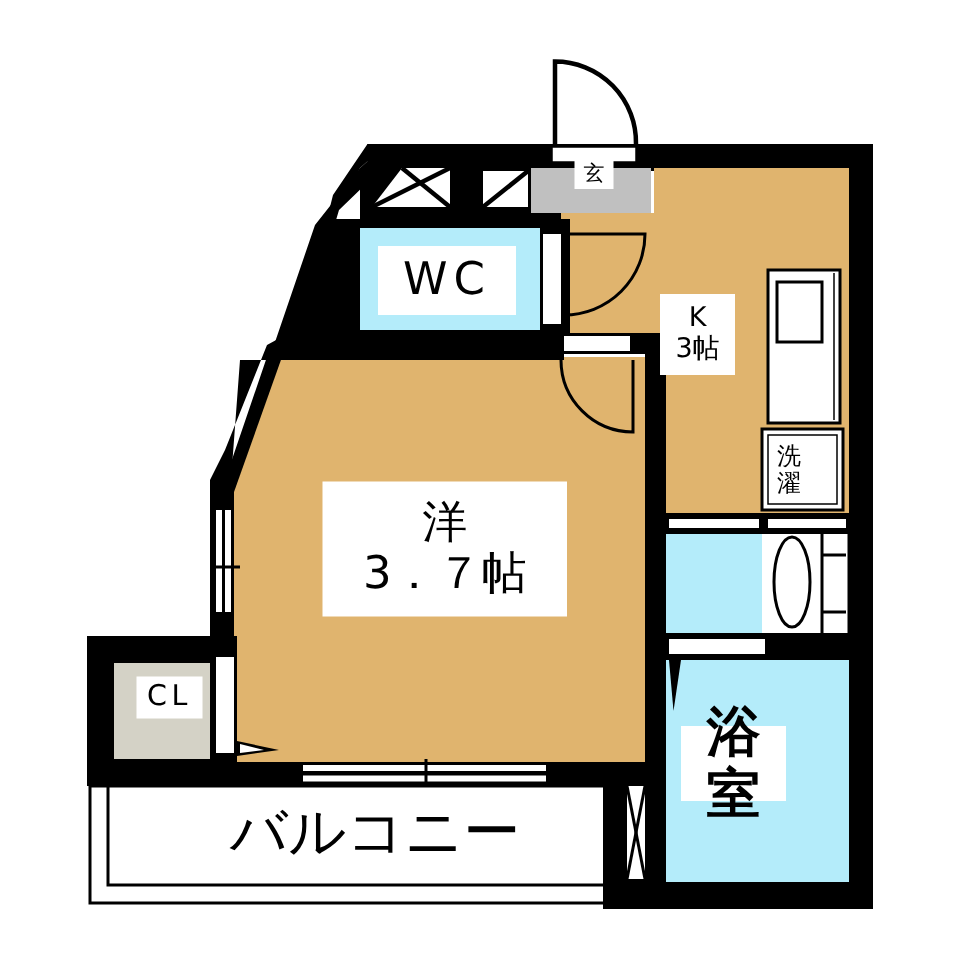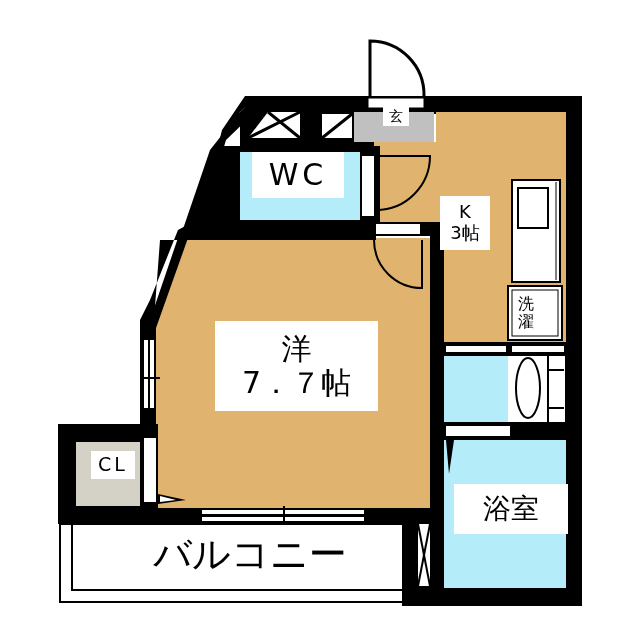--- a/index.html
+++ b/index.html
@@ -102,31 +102,31 @@
   <rect x="512" y="180" width="48" height="102" fill="#fff" stroke="#000" stroke-width="2"></rect>
   <rect x="518" y="188" width="30" height="40" fill="#fff" stroke="#000" stroke-width="2"></rect>
   <line x1="556" y1="182" x2="556" y2="280" stroke="#000" stroke-width="1"></line>
 
   <rect x="508" y="286" width="54" height="54" fill="#fff" stroke="#000" stroke-width="2"></rect>
   <rect x="512" y="290" width="46" height="46" fill="#fff" stroke="#000" stroke-width="1"></rect>
 </svg>
 
 <div class="label" style="left:383px; top:106px; width:26px; height:20px; font-size:14px;">玄</div>
 
-<div class="label" style="left:252px; top:152px; width:92px; height:46px; font-size:30px; letter-spacing:4px;">WC</div>
+<div class="label" style="left:252px; top:164px; width:92px; height:46px; font-size:30px; letter-spacing:4px;">WC</div>
 
 <div class="label" style="left:440px; top:196px; width:50px; height:54px; flex-direction:column; font-size:18px;">
   <span>K</span>
   <span>3帖</span>
 </div>
 
 <div class="label" style="left:514px; top:294px; width:24px; height:38px; font-size:16px;">洗濯</div>
 
 <div class="label" style="left:215px; top:321px; width:163px; height:90px; flex-direction:column; font-size:30px;">
   <span>洋</span>
-  <span>7．７帖</span>
+  <span>3．７帖</span>
 </div>
 
 <div class="label" style="left:91px; top:451px; width:44px; height:28px; font-size:19px; letter-spacing:3px;">CL</div>
 
-<div class="label" style="left:454px; top:484px; width:114px; height:50px; font-size:28px;">浴室</div>
+<div class="label" style="left:454px; top:484px; width:70px; height:50px; font-size:36px;font-weight:bold;">浴室</div>
 
 <div class="label" style="left:140px; top:532px; width:220px; height:46px; font-size:38px; background:transparent;">バルコニー</div>
 
 </body></html>

